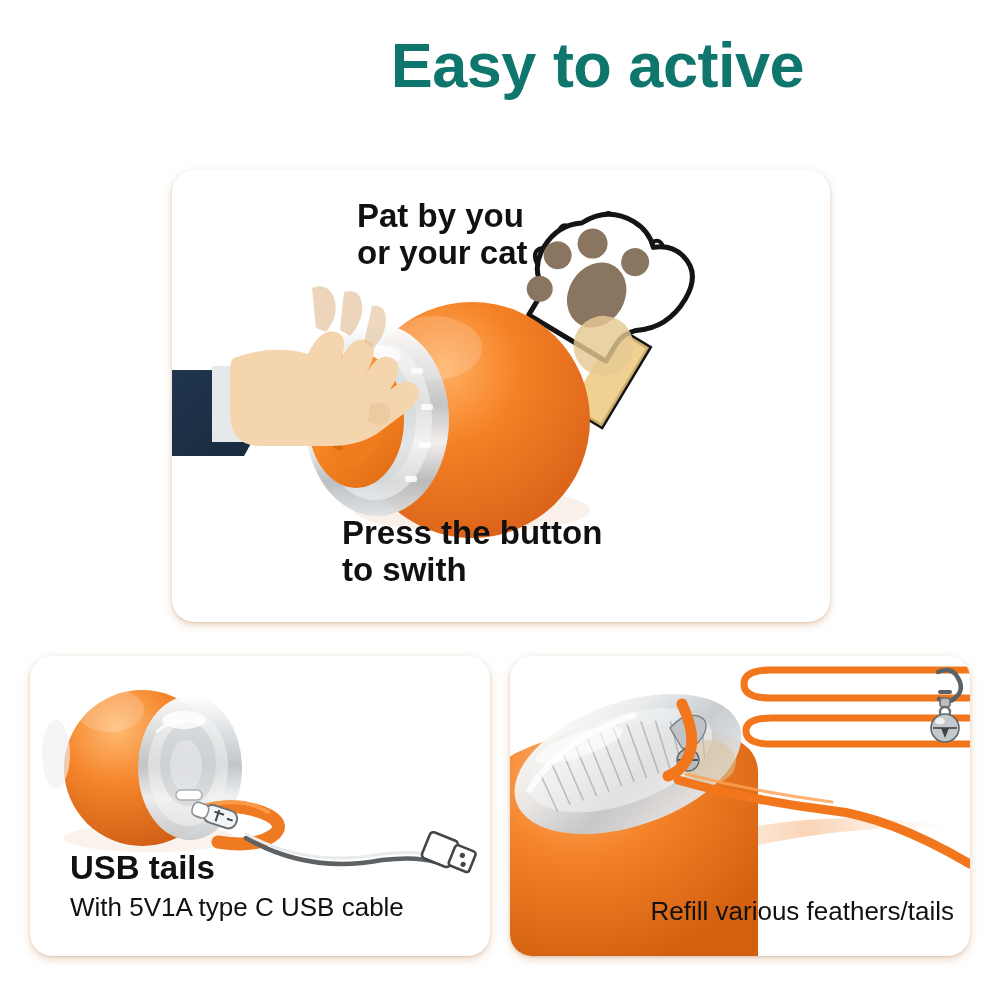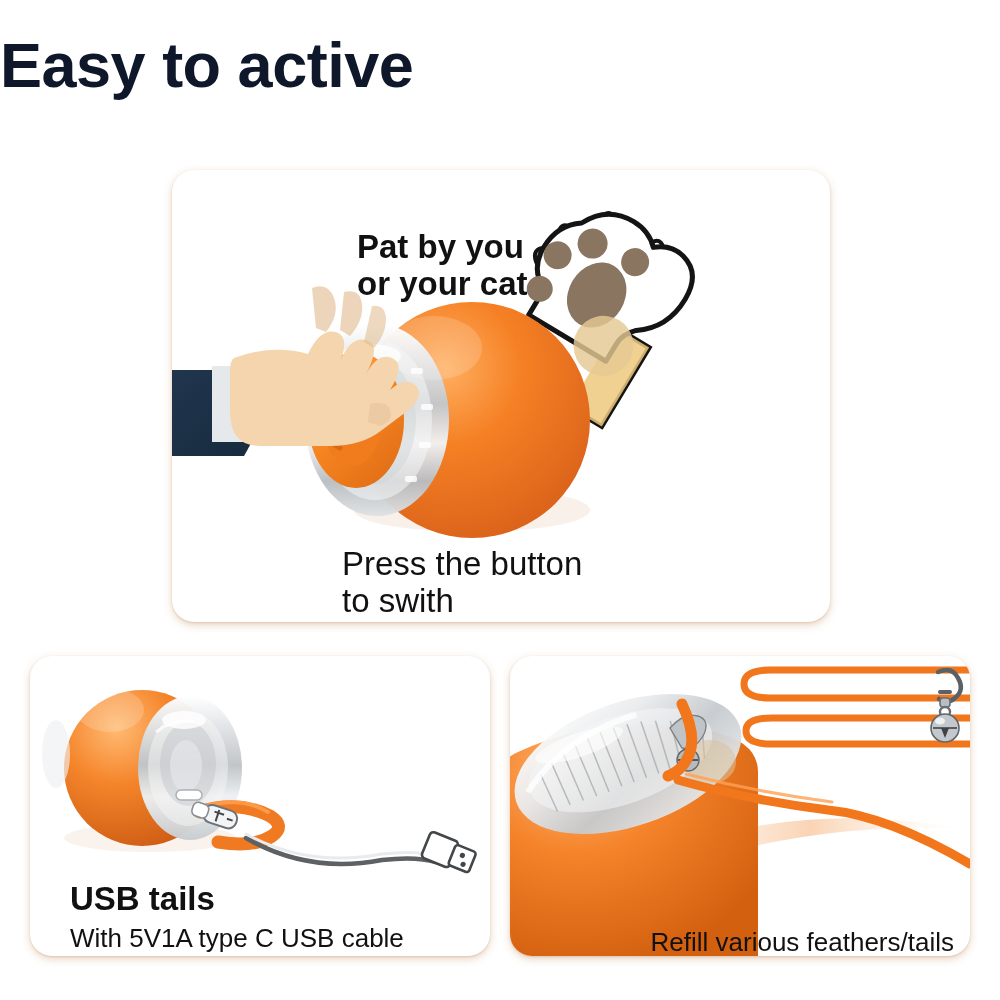--- a/index.html
+++ b/index.html
@@ -10,47 +10,47 @@
     font-family:"Liberation Sans","DejaVu Sans",sans-serif;
     color:#111111;
     overflow:hidden;
     position:relative;
   }
   .page{position:relative;width:1000px;height:1000px;}
 
   
   .page-title{
     position:absolute;left:0;top:34px;width:804px;
-    text-align:left;
+    text-align:right;
     font-size:63px;
     font-weight:700;
     letter-spacing:-0.5px;
-    color:#0f172a;
+    color:#0f766e;
     line-height:1;
   }
 
   
   .card{
     position:absolute;
     background:#ffffff;
     border-radius:22px;
     box-shadow:0 3px 9px rgba(196,142,92,.38),
                0 1px 2px rgba(190,140,95,.30);
     overflow:hidden;
   }
   #card-main{left:172px;top:170px;width:658px;height:452px;}
   #card-usb {left:30px; top:656px;width:460px;height:300px;}
   #card-diy {left:510px;top:656px;width:460px;height:300px;}
 
   
-  .txt{position:absolute;white-space:pre-line;line-height:1.12;color:#111;margin-top:31px;}
+  .txt{position:absolute;white-space:pre-line;line-height:1.12;color:#111;}
   .bold{font-weight:700;}
 
   #pat-text{left:185px;top:28px;font-size:33px;font-weight:700;}
-  #press-text{left:170px;top:345px;font-size:33px;font-weight:400;}
+  #press-text{left:170px;top:345px;font-size:33px;font-weight:700;}
 
   #usb-title{left:40px;top:194px;font-size:33px;font-weight:700;}
   #usb-sub  {left:40px;top:237px;font-size:26px;font-weight:400;}
 
   #diy-title{right:24px;top:197px;font-size:33px;font-weight:700;text-align:right;}
   #diy-sub  {right:16px;top:241px;font-size:26px;font-weight:400;text-align:right;}
 
   
   .art{position:absolute;left:0;top:0;width:100%;height:100%;pointer-events:none;}
 </style>

